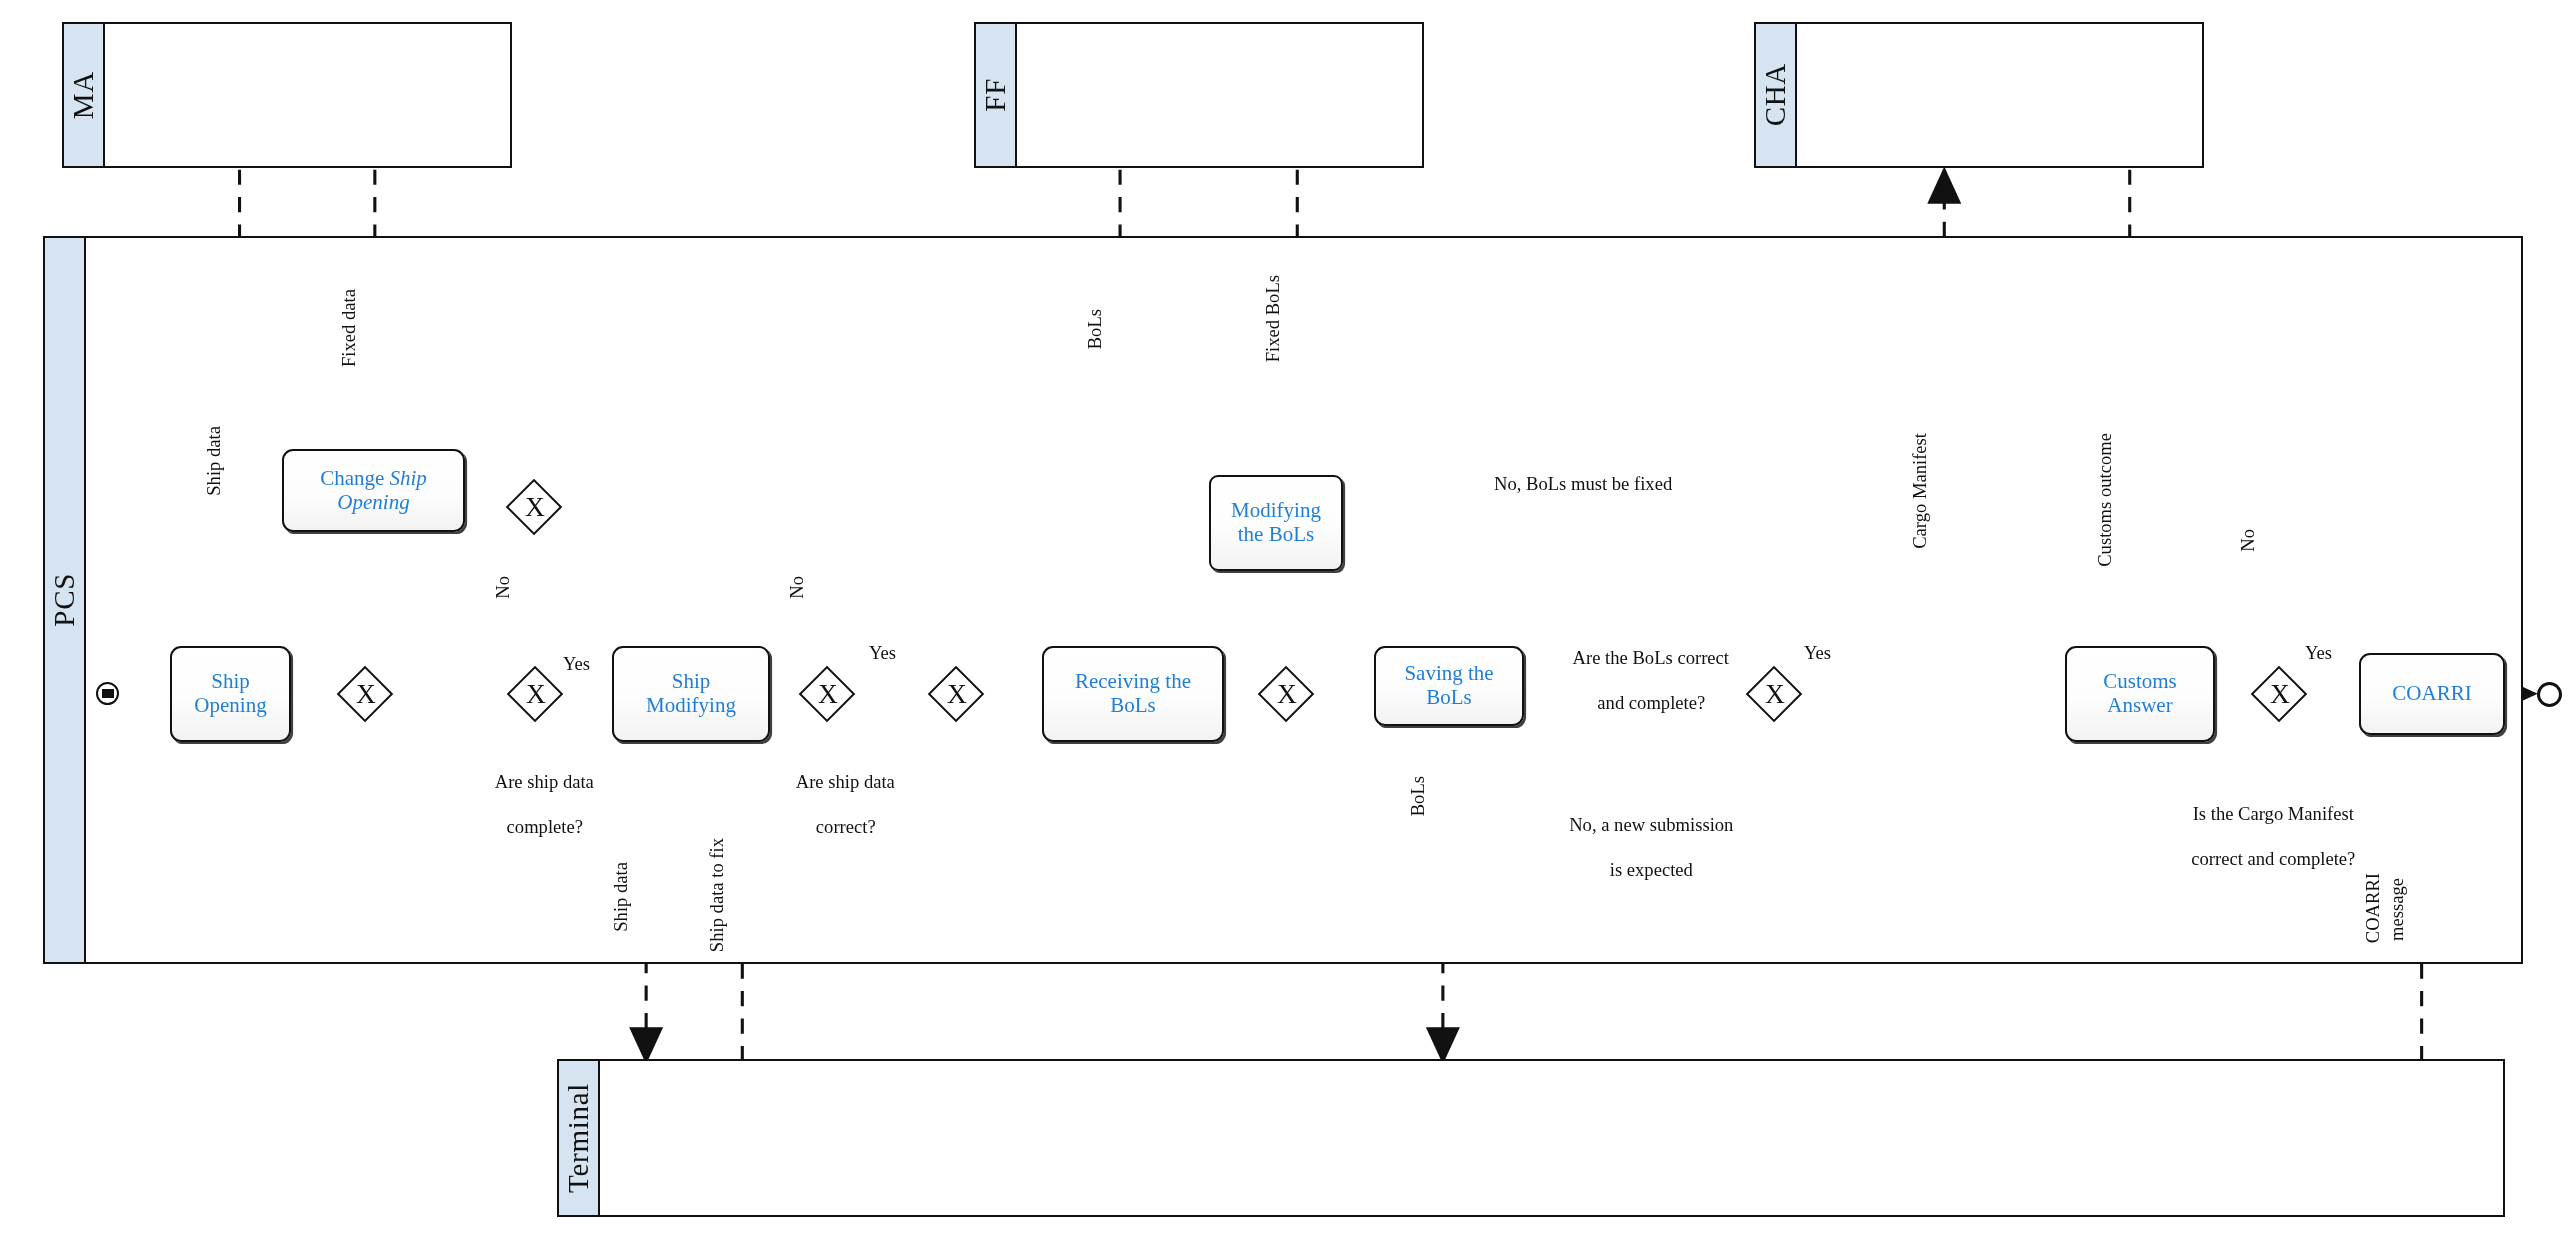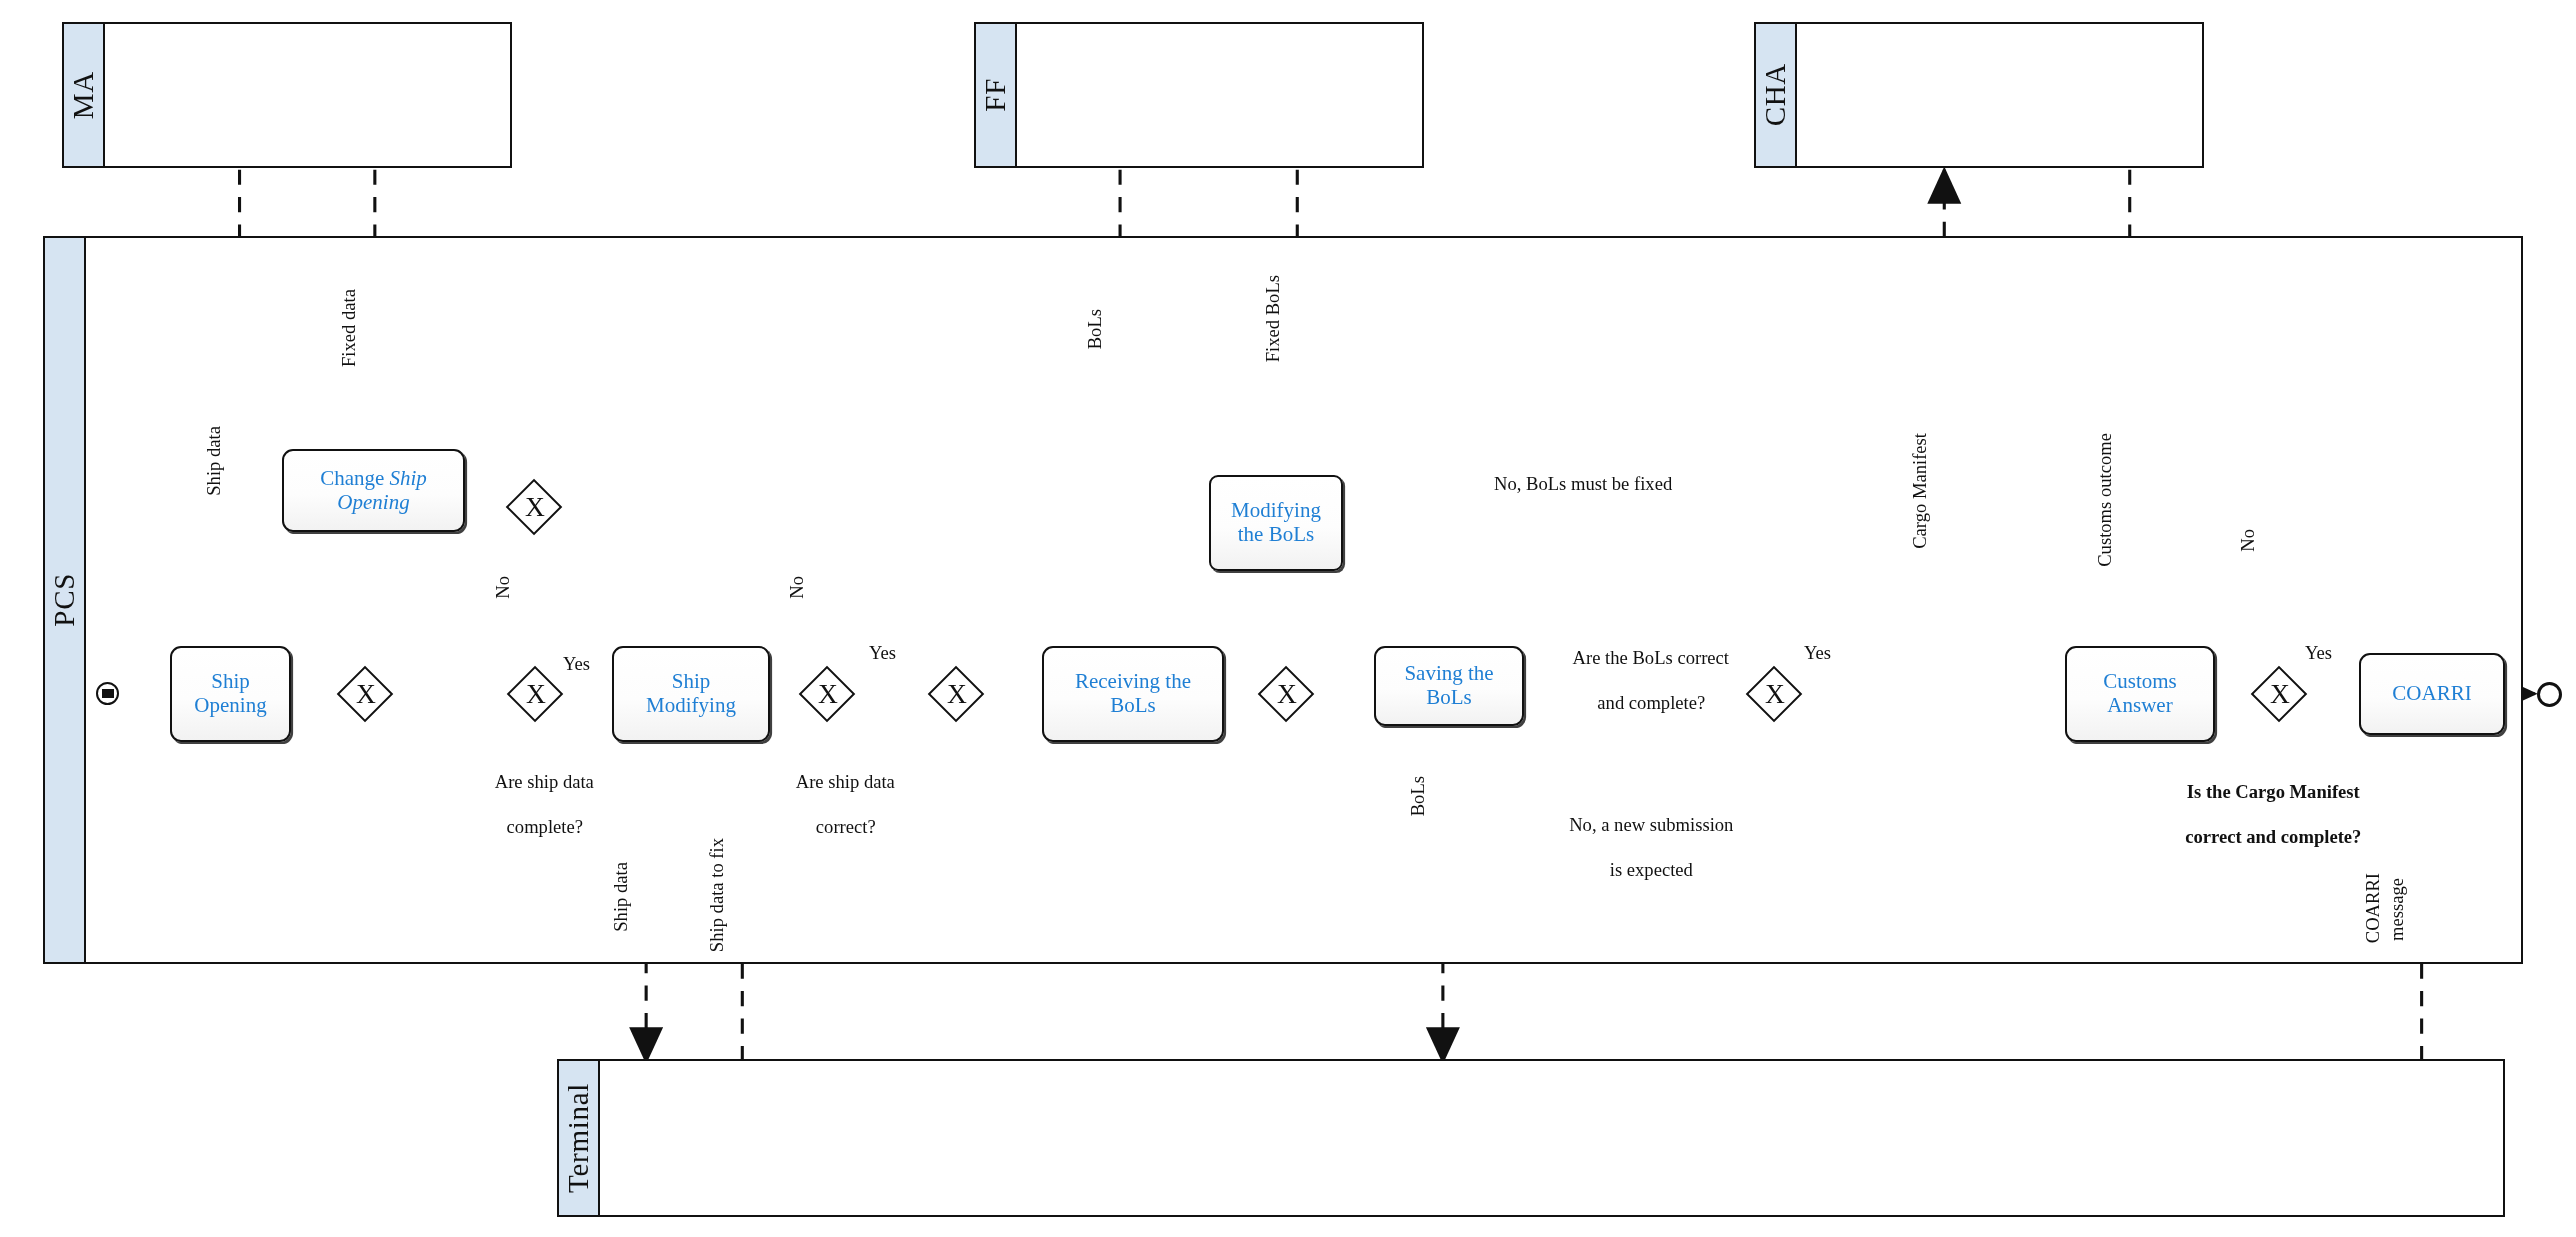--- a/index.html
+++ b/index.html
@@ -268,21 +268,21 @@
   <div class="lbl c" style="left:754px;top:749px;width:165px;">
     <span>Are ship data</span><br>
     <span>correct?</span>
   </div>
 
   <div class="lbl c" style="left:1532px;top:625px;width:220px;">
     <span>Are the BoLs correct</span><br>
     <span>and complete?</span>
   </div>
 
-  <div class="lbl c" style="left:2123px;top:759px;width:282px;font-weight:bold;">
+  <div class="lbl c" style="left:2123px;top:781px;width:282px;">
     <span>Is the Cargo Manifest</span><br>
     <span>correct and complete?</span>
   </div>
 
   <div class="lbl" style="left:563px;top:653px;"><span>Yes</span></div>
 
   <div class="lbl" style="left:869px;top:642px;"><span>Yes</span></div>
 
   <div class="lbl" style="left:1804px;top:642px;"><span>Yes</span></div>
 

